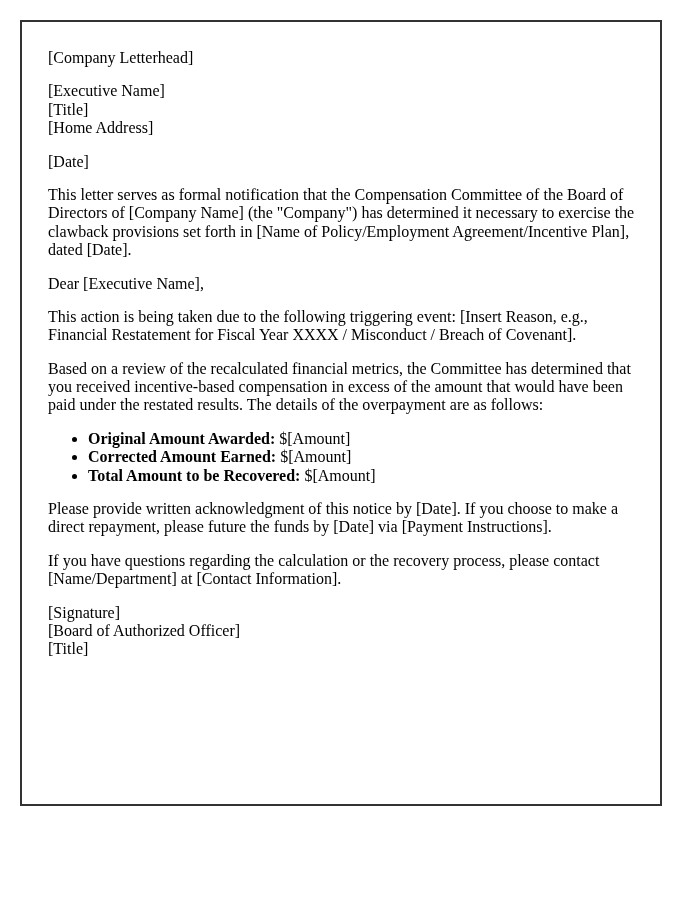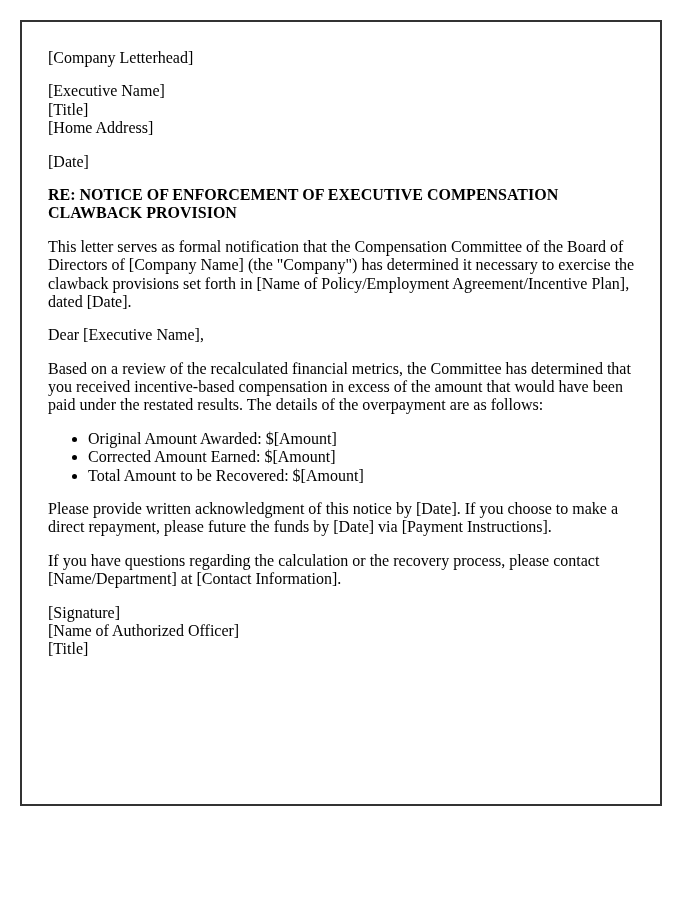--- a/index.html
+++ b/index.html
@@ -38,45 +38,45 @@
     margin: 15px 0;
     padding-left: 40px;
   }
   .letter li {
     list-style-type: disc;
   }
   .subject {
     font-weight: bold;
   }
   .bullet-label {
-    font-weight: normal;
+    font-weight: bold;
   }
 </style>
 </head>
 <body>
 
 <div class="page">
   <div class="letter">
 
     <p>[Company Letterhead]</p>
 
     <p>
       <span>[Executive Name]</span><br>
       <span>[Title]</span><br>
       <span>[Home Address]</span>
     </p>
 
     <p>[Date]</p>
 
-    <p class="subject">RE: NOTICE OF ENFORCEMENT OF EXECUTIVE COMPENSATION CLAWBACK PROVISION</p>
 
     <p>This letter serves as formal notification that the Compensation Committee of the Board of Directors of [Company Name] (the "Company") has determined it necessary to exercise the clawback provisions set forth in [Name of Policy/Employment Agreement/Incentive Plan], dated [Date].</p>
 
     <p>Dear [Executive Name],</p>
 
+    <p>This action is being taken due to the following triggering event: [Insert Reason, e.g., Financial Restatement for Fiscal Year XXXX / Misconduct / Breach of Covenant].</p>
 
     <p>Based on a review of the recalculated financial metrics, the Committee has determined that you received incentive-based compensation in excess of the amount that would have been paid under the restated results. The details of the overpayment are as follows:</p>
 
     <ul>
       <li>
         <span class="bullet-label">Original Amount Awarded:</span>
         <span>$[Amount]</span>
       </li>
       <li>
         <span class="bullet-label">Corrected Amount Earned:</span>
@@ -89,18 +89,18 @@
     </ul>
 
 
     <p>Please provide written acknowledgment of this notice by [Date]. If you choose to make a direct repayment, please future the funds by [Date] via [Payment Instructions].</p>
 
     <p>If you have questions regarding the calculation or the recovery process, please contact [Name/Department] at [Contact Information].</p>
 
 
     <p>
       <span>[Signature]</span><br>
-      <span>[Name of Authorized Officer]</span><br>
+      <span>[Board of Authorized Officer]</span><br>
       <span>[Title]</span>
     </p>
 
   </div>
 </div>
 
 </body></html>

